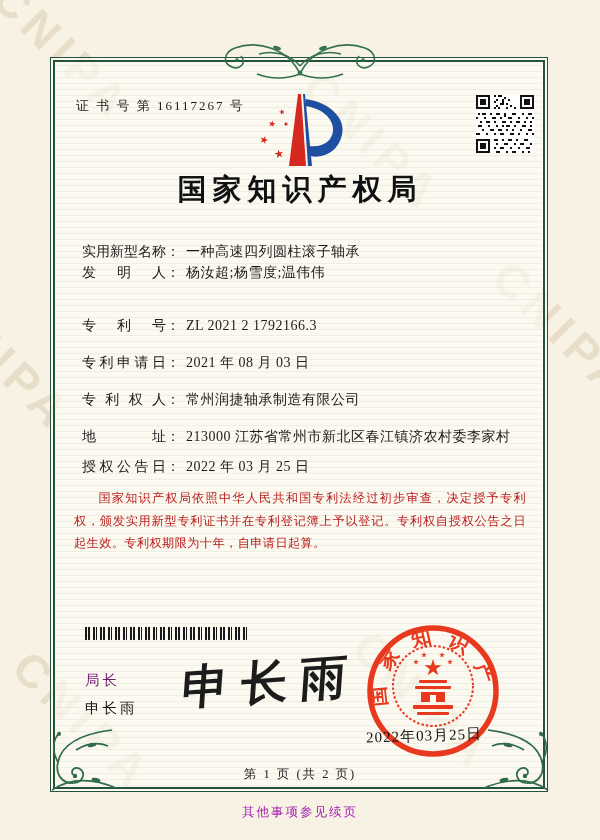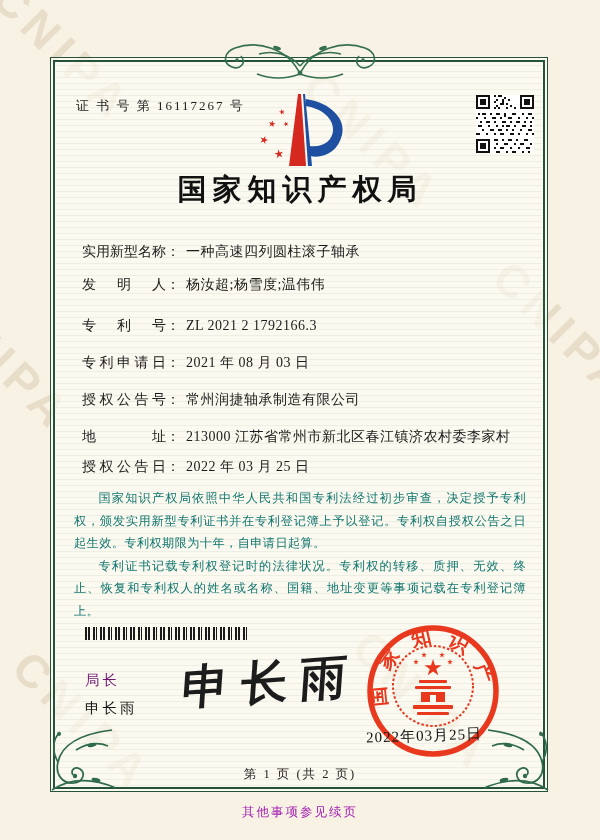--- a/index.html
+++ b/index.html
@@ -37,21 +37,21 @@
     font-size:29px;font-weight:700;letter-spacing:6px;z-index:5;color:#111;
   }
   .field-row{position:absolute;left:82px;width:448px;font-size:14px;z-index:5;color:#1c1c1c;}
   .flabel{display:inline-block;width:84px;text-align:justify;text-align-last:justify;vertical-align:top;}
   .fcolon{display:inline-block;margin-right:6px;}
   .fvalue{letter-spacing:0.5px;}
   .g2{position:absolute;left:226px;top:0;}
   .paras{position:absolute;left:74px;top:487px;width:452px;z-index:5;}
   .paras p{
     margin:0;font-size:12.2px;line-height:1.85;text-align:justify;
-    text-indent:2em;color:#0f766e;letter-spacing:0.4px;
+    text-indent:2em;color:#b91c1c;letter-spacing:0.4px;
   }
   .barcode{
     position:absolute;left:85px;top:627px;width:162px;height:13px;z-index:5;
     background:repeating-linear-gradient(90deg,#1a1a1a 0 2px,transparent 2px 3px,#1a1a1a 3px 5px,transparent 5px 8px,#1a1a1a 8px 10px,transparent 10px 11px,#1a1a1a 11px 12px,transparent 12px 15px);
   }
   .role{position:absolute;left:85px;top:671px;font-size:14.5px;letter-spacing:3px;z-index:5;color:#701a75;}
   .dname{position:absolute;left:85px;top:699px;font-size:14.5px;letter-spacing:3px;z-index:5;color:#151515;}
   .signature{
     position:absolute;left:182px;top:651px;font-size:47px;z-index:6;color:#1c1c1c;
     letter-spacing:12px;font-weight:600;transform:rotate(-4deg) skewX(-8deg);white-space:nowrap;
@@ -162,42 +162,41 @@
       <path d="M0,22h7v7h-7z M1,23v5h5v-5z M2,24h3v3h-3z" fill-rule="evenodd"></path>
       <path d="M9,0h1v1h-1z M11,0h2v1h-2z M14,1h1v1h-1z M10,2h1v1h-1z M13,2h1v2h-1z M16,2h1v1h-1z M9,3h1v1h-1z M12,4h2v1h-2z M15,4h1v1h-1z M10,5h1v1h-1z M17,5h1v1h-1z M9,6h1v1h-1z M11,6h1v1h-1z M15,6h1v1h-1z M19,6h1v1h-1z M1,9h1v1h-1z M3,9h2v1h-2z M7,9h1v1h-1z M10,9h2v1h-2z M14,9h1v2h-1z M18,9h2v1h-2z M23,9h1v1h-1z M26,9h2v1h-2z M0,11h1v1h-1z M4,11h1v1h-1z M8,11h2v1h-2z M12,11h1v1h-1z M16,11h2v1h-2z M21,11h1v1h-1z M25,11h1v1h-1z M28,11h1v1h-1z M2,13h1v1h-1z M5,13h2v1h-2z M9,13h1v1h-1z M13,13h2v1h-2z M17,13h1v1h-1z M20,13h2v1h-2z M24,13h1v1h-1z M27,13h1v1h-1z M1,15h2v1h-2z M6,15h1v1h-1z M10,15h1v1h-1z M13,15h1v1h-1z M15,15h2v1h-2z M19,15h1v1h-1z M23,15h2v1h-2z M27,15h1v1h-1z M3,17h1v1h-1z M7,17h2v1h-2z M11,17h2v1h-2z M15,17h1v1h-1z M18,17h1v1h-1z M22,17h1v1h-1z M26,17h2v1h-2z M0,19h2v1h-2z M5,19h1v1h-1z M9,19h1v1h-1z M12,19h2v1h-2z M17,19h2v1h-2z M21,19h1v1h-1z M25,19h1v1h-1z M28,19h1v1h-1z M9,22h2v1h-2z M13,22h1v1h-1z M16,22h2v1h-2z M20,22h1v1h-1z M24,22h2v1h-2z M10,24h1v1h-1z M14,24h2v1h-2z M19,24h1v1h-1z M22,24h2v1h-2z M27,24h1v1h-1z M9,26h1v1h-1z M12,26h2v1h-2z M17,26h1v1h-1z M21,26h1v1h-1z M25,26h2v1h-2z M10,28h2v1h-2z M15,28h1v1h-1z M18,28h2v1h-2z M23,28h1v1h-1z M26,28h1v1h-1z"></path>
     </g>
   </svg>
 
   <div class="title">国家知识产权局</div>
 
   <div class="field-row" style="top:243px">
     <span class="flabel">实用新型名称</span><span class="fcolon">：</span><span class="fvalue">一种高速四列圆柱滚子轴承</span>
   </div>
-  <div class="field-row" style="top:276px">
+  <div class="field-row" style="top:264px">
     <span class="flabel">发明人</span><span class="fcolon">：</span><span class="fvalue">杨汝超;杨雪度;温伟伟</span>
   </div>
   <div class="field-row" style="top:317px">
     <span class="flabel">专利号</span><span class="fcolon">：</span><span class="fvalue">ZL 2021 2 1792166.3</span>
   </div>
   <div class="field-row" style="top:354px">
     <span class="flabel">专利申请日</span><span class="fcolon">：</span><span class="fvalue">2021 年 08 月 03 日</span>
   </div>
   <div class="field-row" style="top:391px">
-    <span class="flabel">授权公告号</span><span class="fcolon">：</span><span class="fvalue">常州润捷轴承制造有限公司</span>
+    <span class="flabel">专利权人</span><span class="fcolon">：</span><span class="fvalue">常州润捷轴承制造有限公司</span>
   </div>
   <div class="field-row" style="top:428px">
     <span class="flabel">地址</span><span class="fcolon">：</span><span class="fvalue">213000 江苏省常州市新北区春江镇济农村委李家村</span>
   </div>
   <div class="field-row" style="top:458px">
     <span class="flabel">授权公告日</span><span class="fcolon">：</span><span class="fvalue">2022 年 03 月 25 日</span>
   </div>
 
   <div class="paras">
     <p>国家知识产权局依照中华人民共和国专利法经过初步审查，决定授予专利权，颁发实用新型专利证书并在专利登记簿上予以登记。专利权自授权公告之日起生效。专利权期限为十年，自申请日起算。</p>
-    <p>专利证书记载专利权登记时的法律状况。专利权的转移、质押、无效、终止、恢复和专利权人的姓名或名称、国籍、地址变更等事项记载在专利登记簿上。</p>
   </div>
 
   <div class="barcode"></div>
 
   <div class="role">局长</div>
   <div class="dname">申长雨</div>
   <div class="signature">申长雨</div>
 
   <svg class="seal" width="150" height="150" viewBox="0 0 150 150">
     <circle cx="75" cy="75" r="63" fill="none" stroke="#e8391f" stroke-width="5.5"></circle>

